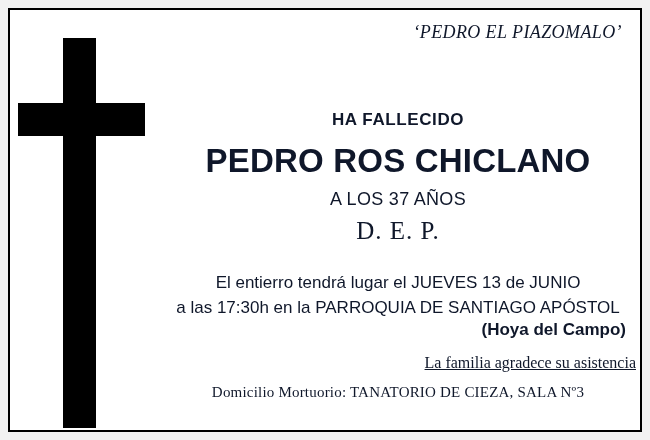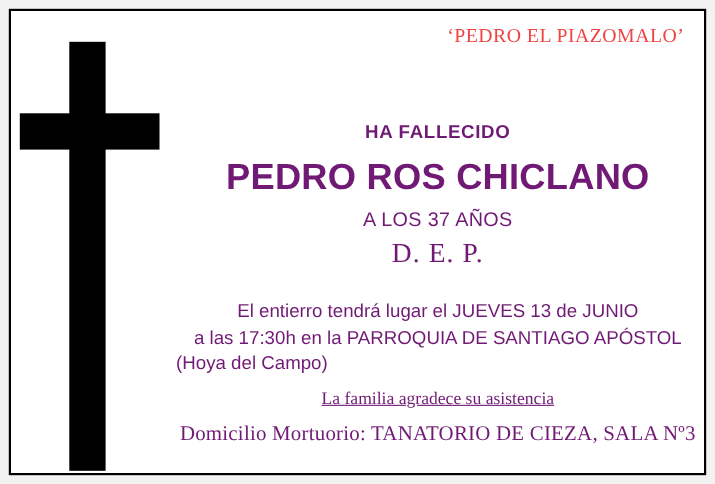--- a/index.html
+++ b/index.html
@@ -50,31 +50,32 @@
     background: #000000;
   }
   
   .nickname {
     position: absolute;
     right: 18px;
     top: 12px;
     font-family: "Liberation Serif", serif;
     font-size: 18px;
     letter-spacing: 0.4px;
-    color: #ef4444;
+    color: #0f172a;
     white-space: nowrap;
+    font-style: italic;
   }
   
   .content {
     position: absolute;
     left: 150px;
     top: 100px;
     width: 476px;
     text-align: center;
-    color: #701a75;
+    color: #0f172a;
   }
   .ha-fallecido {
     font-size: 17px;
     font-weight: bold;
     letter-spacing: 0.6px;
     margin-bottom: 12px;
   }
   .name {
     font-size: 33px;
     font-weight: bold;
@@ -99,34 +100,35 @@
     font-weight: normal;
     margin-bottom: 5px;
   }
   .burial-line2 {
     font-size: 17px;
     font-weight: normal;
     margin-bottom: 2px;
   }
   .place-note {
     font-size: 17px;
-    font-weight: normal;
-    text-align: left;
+    font-weight: bold;
+    text-align: right;
     padding-right: 10px;
     margin-bottom: 14px;
   }
   .thanks {
     font-family: "Liberation Serif", serif;
     font-size: 16px;
     text-decoration: underline;
     margin-bottom: 12px;
+    text-align: right;
   }
   .mortuary {
     font-family: "Liberation Serif", serif;
-    font-size: 19px;
+    font-size: 15px;
     letter-spacing: 0.2px;
     white-space: nowrap;
   }
 </style>
 </head>
 <body>
 
 <div class="page">
   <div class="obituary">
 

